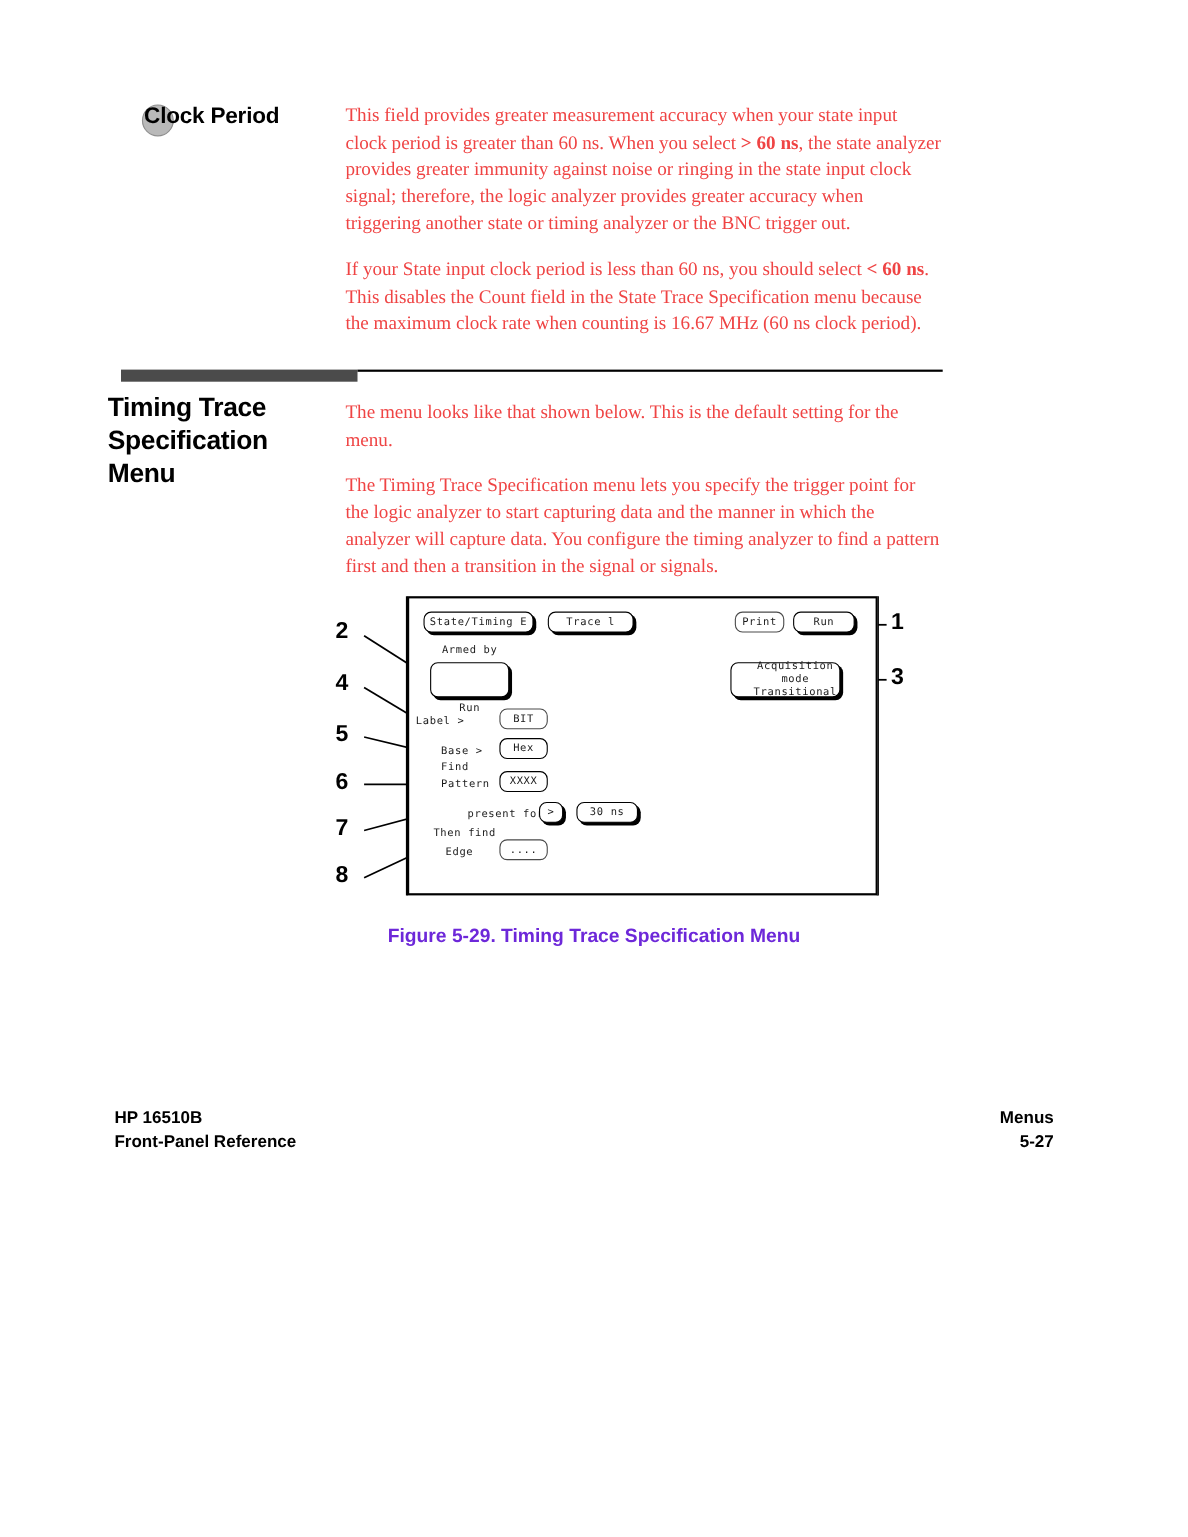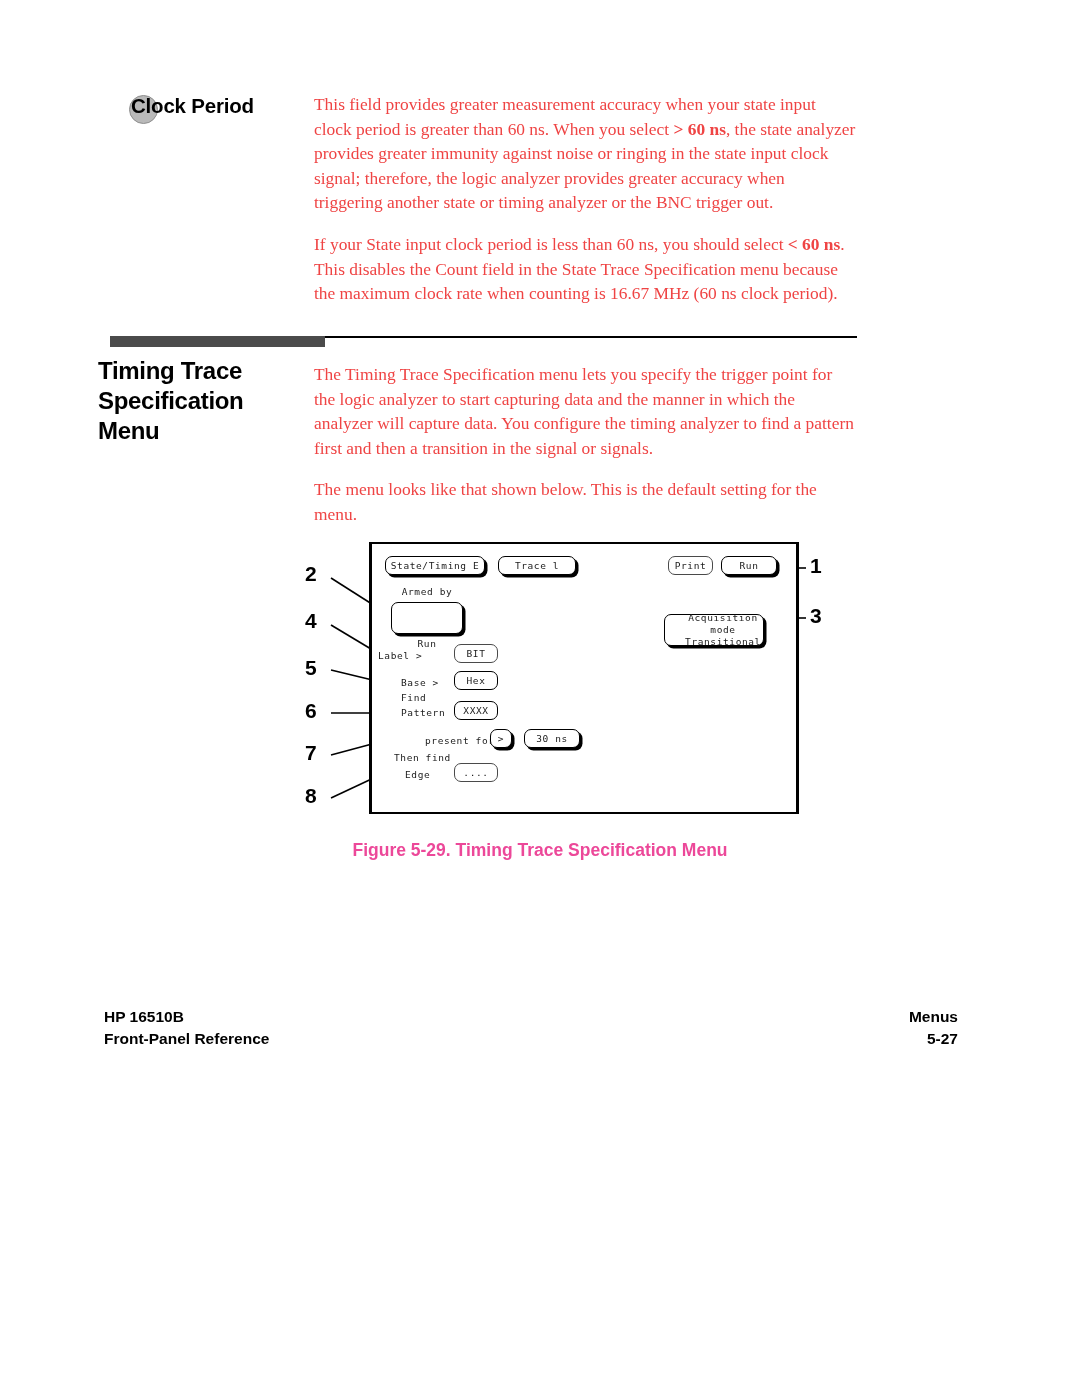--- a/index.html
+++ b/index.html
@@ -159,21 +159,21 @@
   
   .fig-caption {
     position: absolute;
     left: 0;
     top: 840px;
     width: 1080px;
     text-align: center;
     font-family: "Liberation Sans", sans-serif;
     font-weight: bold;
     font-size: 17.5px;
-    color: #ec4899;
+    color: #6d28d9;
   }
 
   
   .footer-l {
     position: absolute;
     left: 104px;
     top: 1006px;
     font-family: "Liberation Sans", sans-serif;
     font-weight: bold;
     font-size: 15.5px;
@@ -206,22 +206,22 @@
     <p><span>This field provides greater measurement accuracy when your state input clock period is greater than 60 ns. When you select </span><b>&gt; 60 ns</b><span>, the state analyzer provides greater immunity against noise or ringing in the state input clock signal; therefore, the logic analyzer provides greater accuracy when triggering another state or timing analyzer or the BNC trigger out.</span></p>
     <p><span>If your  State input clock period is less than 60 ns, you should select </span><b>&lt; 60 ns</b><span>. This disables the Count field in the State Trace Specification menu because the maximum clock rate when counting is 16.67 MHz (60 ns clock period).</span></p>
   </div>
 
   <div class="rule-thick"></div>
   <div class="rule-thin"></div>
 
   <div class="sec-head">Timing Trace Specification Menu</div>
 
   <div class="body-col" style="top:362px;">
+    <p>The menu looks like that shown below. This is the default setting for the menu.</p>
     <p>The Timing Trace Specification menu lets you specify the trigger point for the logic analyzer to start capturing data and the manner in which the analyzer will capture data. You configure the timing analyzer to find a pattern first and then a transition in the signal or signals.</p>
-    <p>The menu looks like that shown below. This is the default setting for the menu.</p>
   </div>
 
   <div class="figure-wrap">
 
     <svg width="1080" height="1397" style="position:absolute;left:0;top:0;">
       <defs>
         <marker id="ah" markerWidth="7" markerHeight="7" refX="6" refY="3" orient="auto">
           <path d="M0,0 L7,3 L0,6 z" fill="#000"></path>
         </marker>
       </defs>
@@ -248,21 +248,21 @@
 
       <div class="btn thin" style="left:296px; top:12px; width:45px; height:19px;">Print</div>
 
       <div class="btn shadow" style="left:349px; top:12px; width:56px; height:19px;">Run</div>
 
       <div class="btn shadow" style="left:19px; top:58px; width:72px; height:32px;gap:40px;">
         <span>Armed by</span>
         <span>Run</span>
       </div>
 
-      <div class="btn shadow" style="left:292px; top:70px; width:100px; height:32px;padding-left:18px;">
+      <div class="btn shadow" style="left:292px; top:58px; width:100px; height:32px;padding-left:18px;">
         <span>Acquisition mode</span>
         <span>Transitional</span>
       </div>
 
       <div class="fld-label" style="left:6px; top:106px;text-align:center;">Label &gt;</div>
       <div class="btn thin" style="left:82px; top:100px; width:44px; height:19px;">BIT</div>
 
       <div class="fld-label" style="left:29px; top:133px;">Base &gt;</div>
       <div class="btn" style="left:82px; top:127px; width:44px; height:19px;">Hex</div>
 

